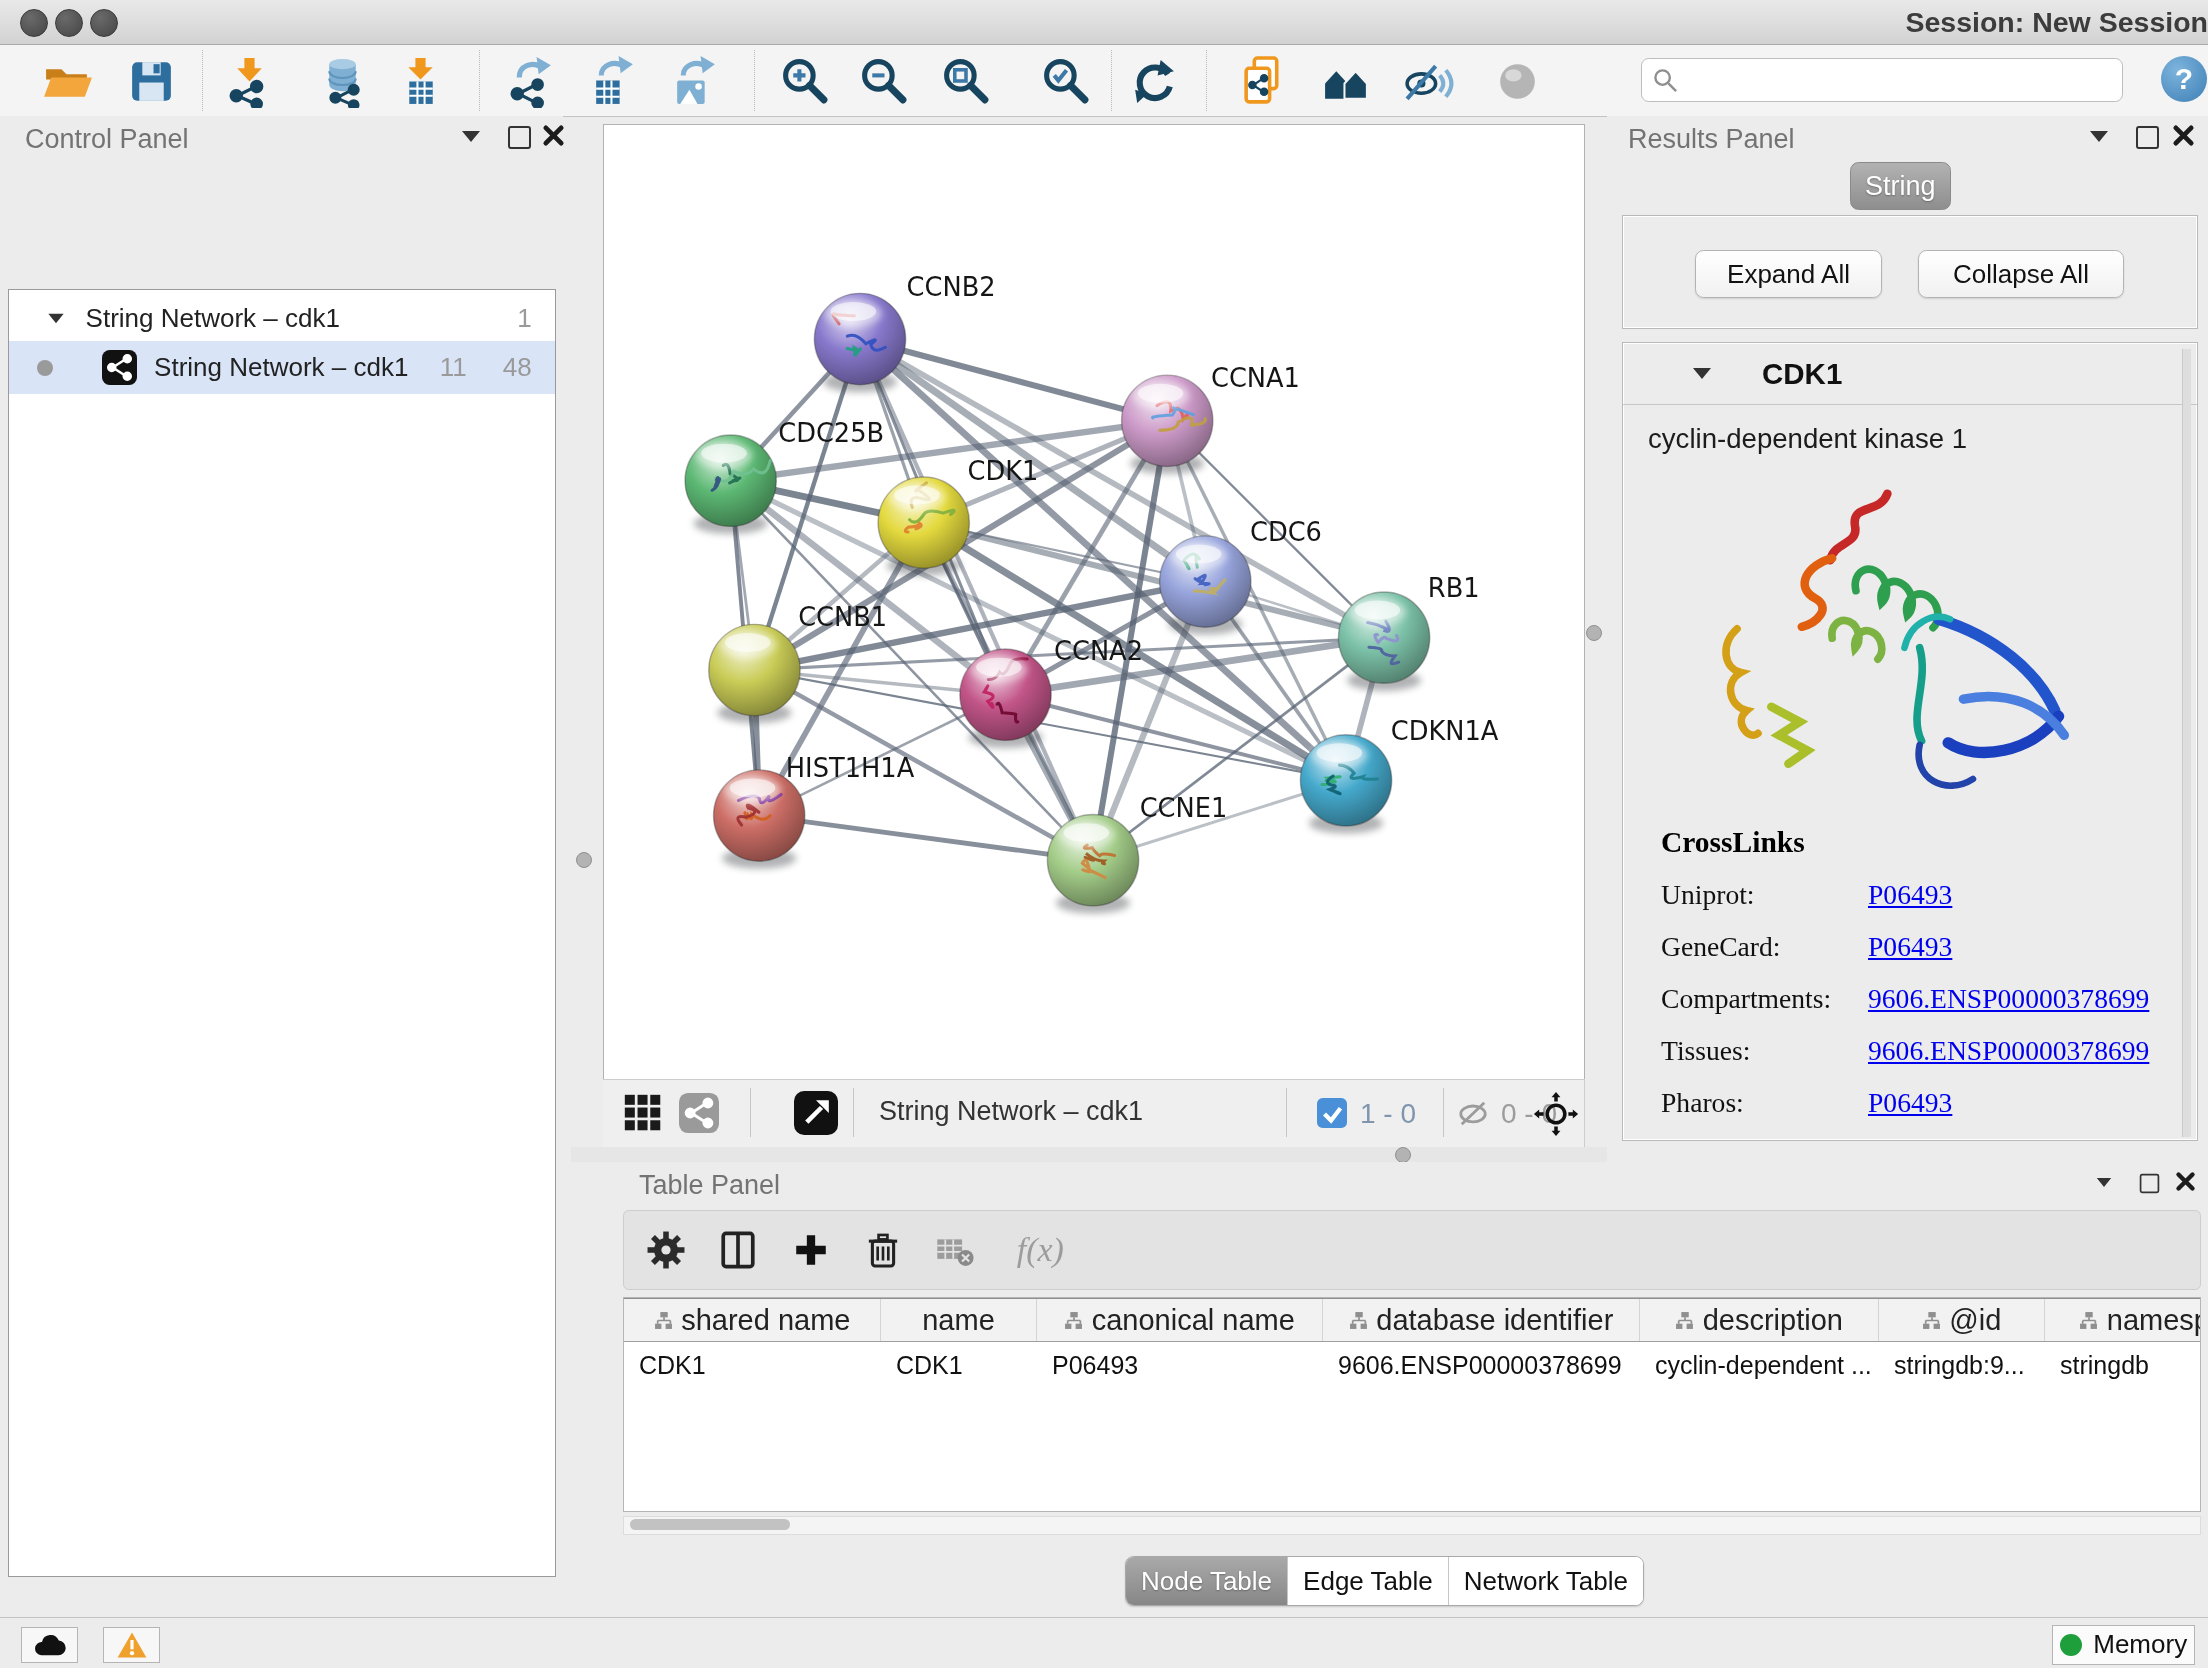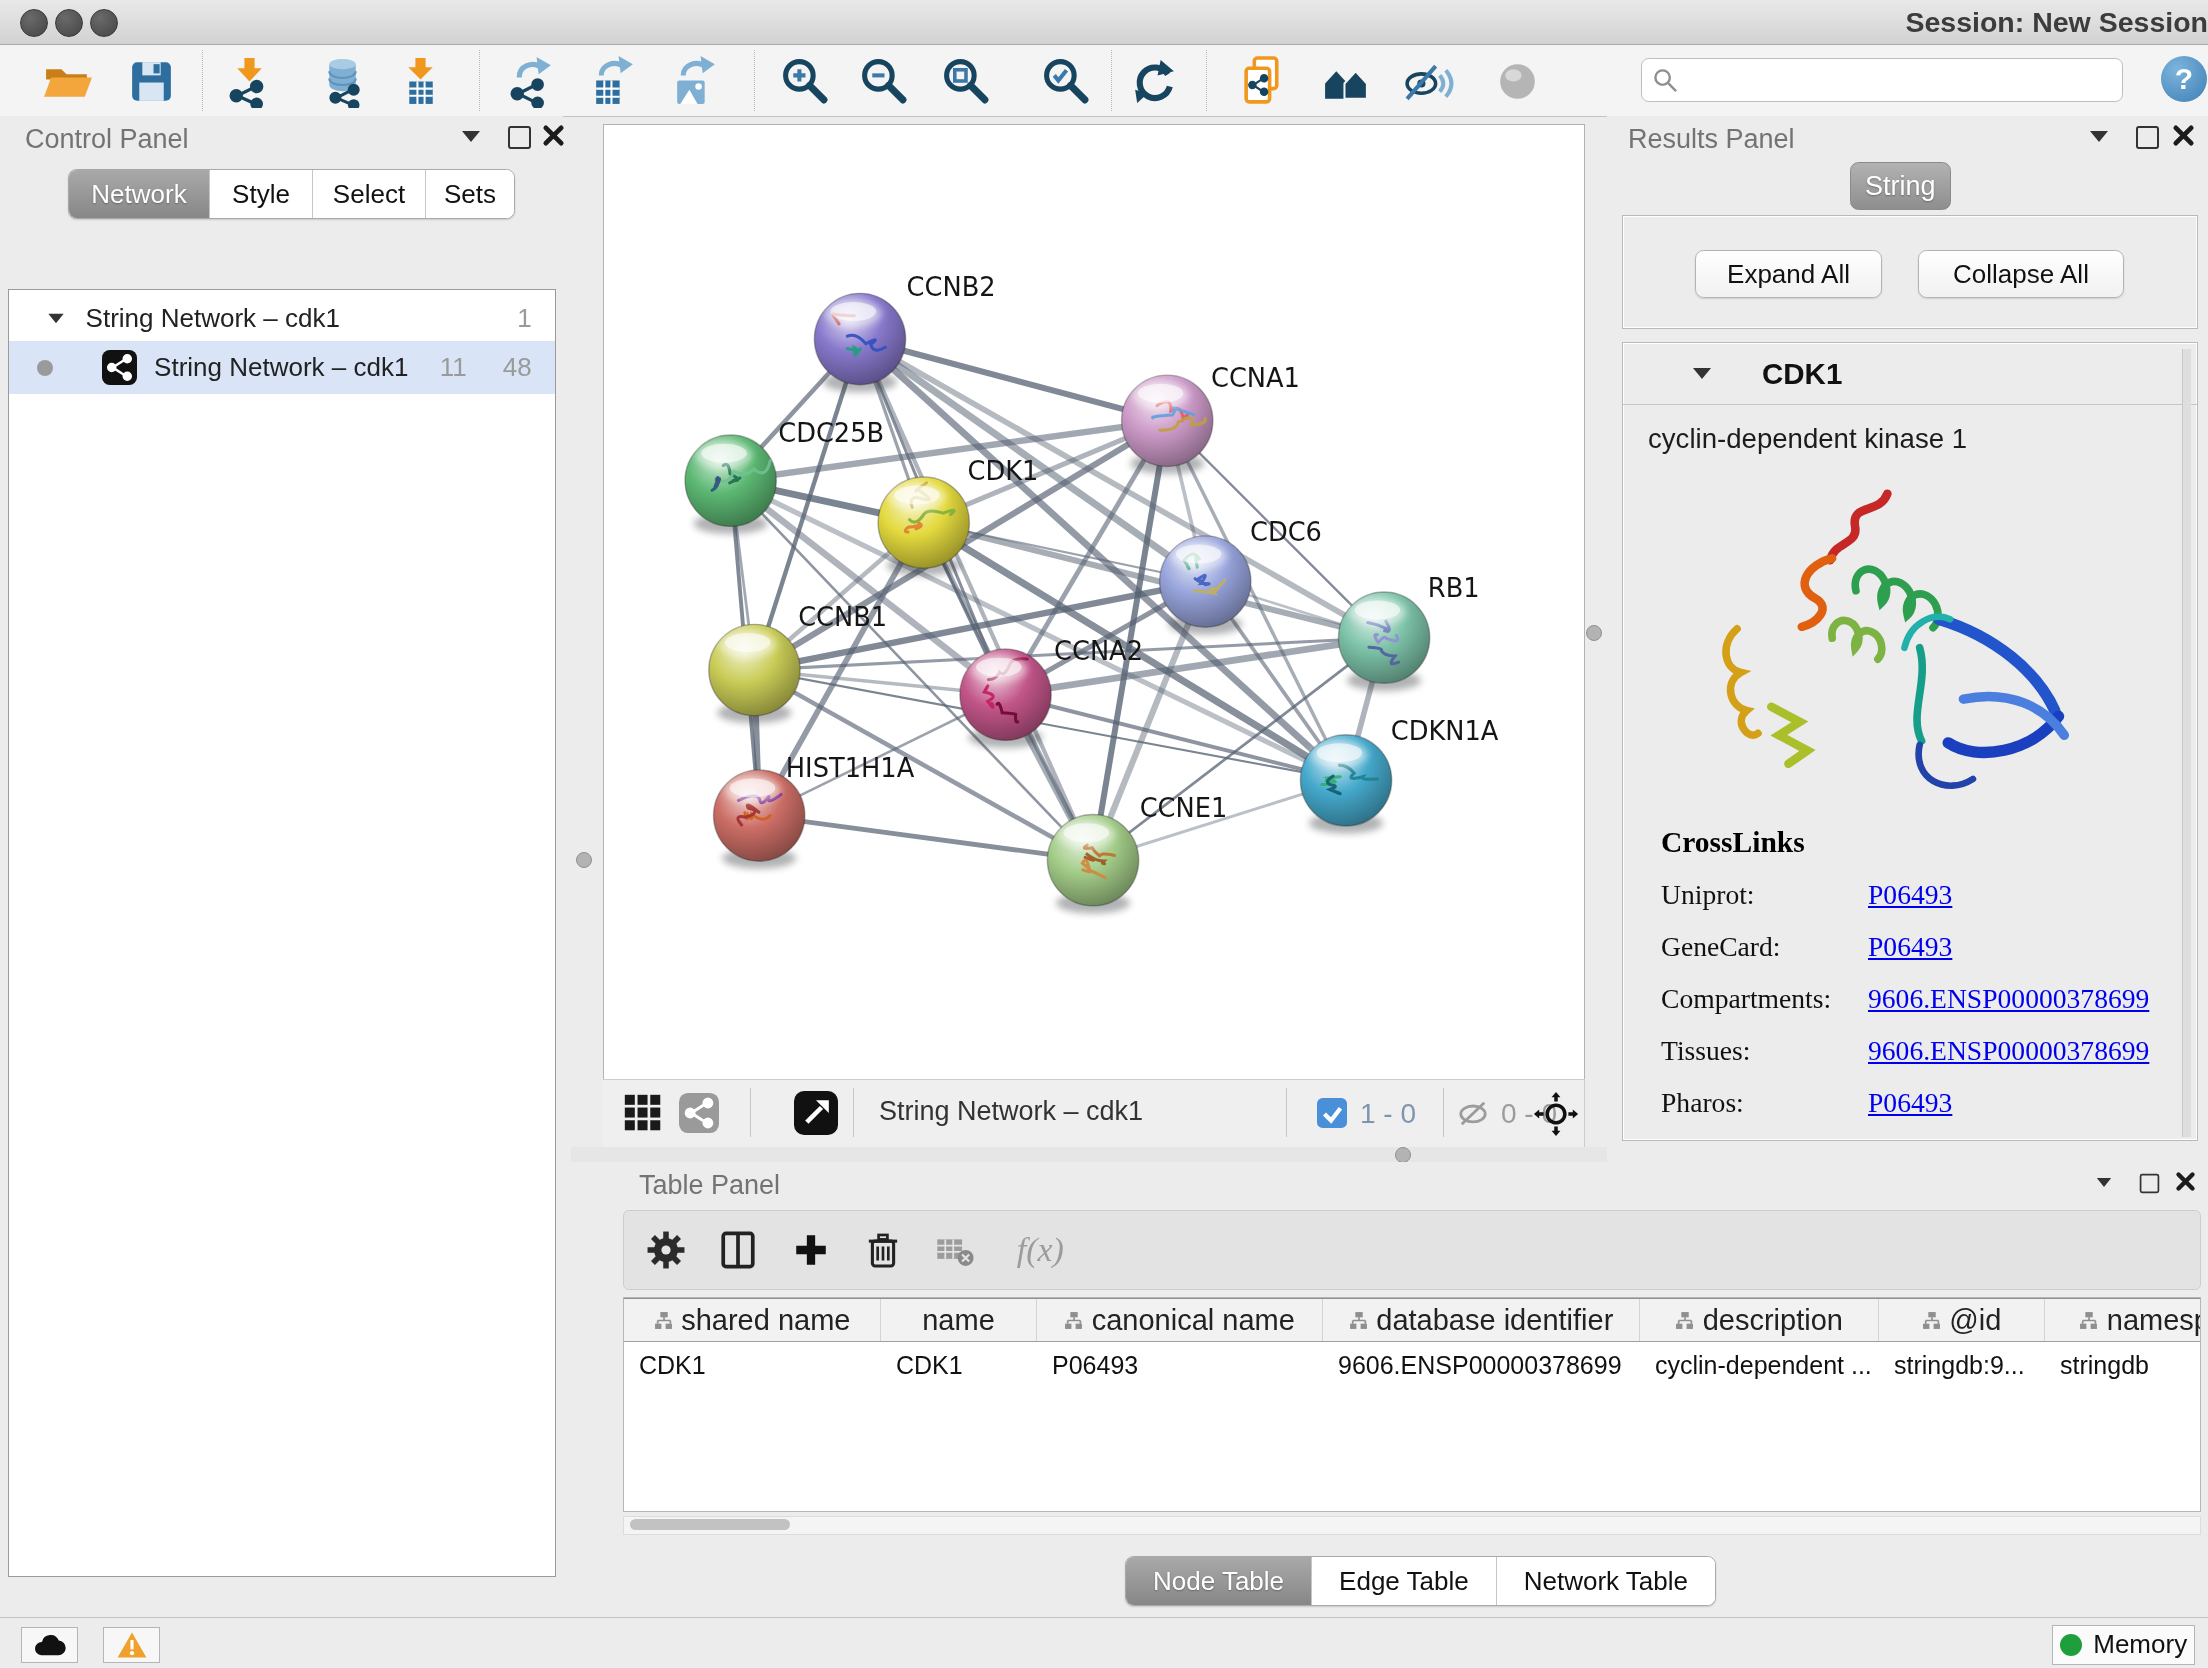--- a/index.html
+++ b/index.html
@@ -95,21 +95,21 @@
      border:1px solid #b5b5b5;overflow:hidden;}
   #thead-row{position:absolute;left:0;top:0;height:42px;display:flex;background:#f2f2f2;
      border-top:1.9px solid #8f8f8f;border-bottom:1.9px solid #9f9f9f;}
   .th{display:flex;align-items:center;justify-content:center;gap:8.6px;font-size:29px;color:#222;
      border-right:1px solid #d4d4d4;box-sizing:border-box;flex:none;}
   #tbody-row{position:absolute;left:0;top:46px;height:42px;display:flex;}
   .td{display:flex;align-items:center;padding-left:15px;font-size:25px;color:#111;box-sizing:border-box;flex:none;}
   #tp-scroll{position:absolute;left:52px;top:354px;width:1576px;height:17px;background:#f4f4f4;border:1px solid #dcdcdc;}
   #tp-scroll-handle{position:absolute;left:5.7px;top:1.9px;width:160px;height:11.4px;border-radius:6.7px;background:#c2c2c2;}
   #tp-tabs{position:absolute;left:554px;top:394px;}
-  #tp-tabs .tab{padding:0 27px;}
+  #tp-tabs .tab{padding:0 15px;}
 
   
   #status-bar{left:0;top:1617px;width:2208px;height:51px;background:#ececec;border-top:1.9px solid #c2c2c2;}
   .sb-btn{position:absolute;top:8.6px;width:55px;height:34px;background:#f7f7f7;border:1.9px solid #b5b5b5;
      display:flex;align-items:center;justify-content:center;}
   #memory-btn{position:absolute;left:2052px;top:6.7px;width:141px;height:38px;background:#fbfbfb;
      border:1.9px solid #b5b5b5;display:flex;align-items:center;justify-content:center;gap:11.4px;font-size:26px;color:#111;}
   #memory-dot{width:22px;height:22px;border-radius:50%;background:#1f9e3c;}
 </style>
 </head>
@@ -285,26 +285,20 @@
 </div>
 
 <div class="abs" id="control-panel">
   <div id="cp-header">
     <span class="abs panel-title" style="left:25px;top:7.6px">Control Panel</span>
     <span class="abs caret-down" style="left:462px;top:15px"></span>
     <span class="abs float-btn" style="left:508px;top:9.5px"></span>
     <svg class="abs" style="left:542px;top:7.6px" width="23" height="23" viewBox="0 0 24 24">
       <path d="M4 4l16 16M20 4L4 20" stroke="#1c1c1c" stroke-width="5" stroke-linecap="round"></path>
       </svg>
-  </div>
-  <div class="seg" style="left:68px;top:53px">
-    <div class="tab active" style="width:140px">Network</div>
-    <div class="tab" style="width:102px">Style</div>
-    <div class="tab" style="width:112px">Select</div>
-    <div class="tab" style="width:88px">Sets</div>
   </div>
   <div id="net-list">
     <div class="tree-row" id="row-collection">
       <span class="caret-down" style="margin-left:38px;transform:scale(0.85)"></span>
       <span style="margin-left:21px">String Network – cdk1</span>
       <span class="count" style="margin-left:auto;margin-right:23px">1</span>
     </div>
     <div class="tree-row" id="row-network">
       <span class="bullet" style="margin-left:28.5px"></span>
       <svg style="margin-left:49px" width="35" height="35" viewBox="0 0 36 36">

